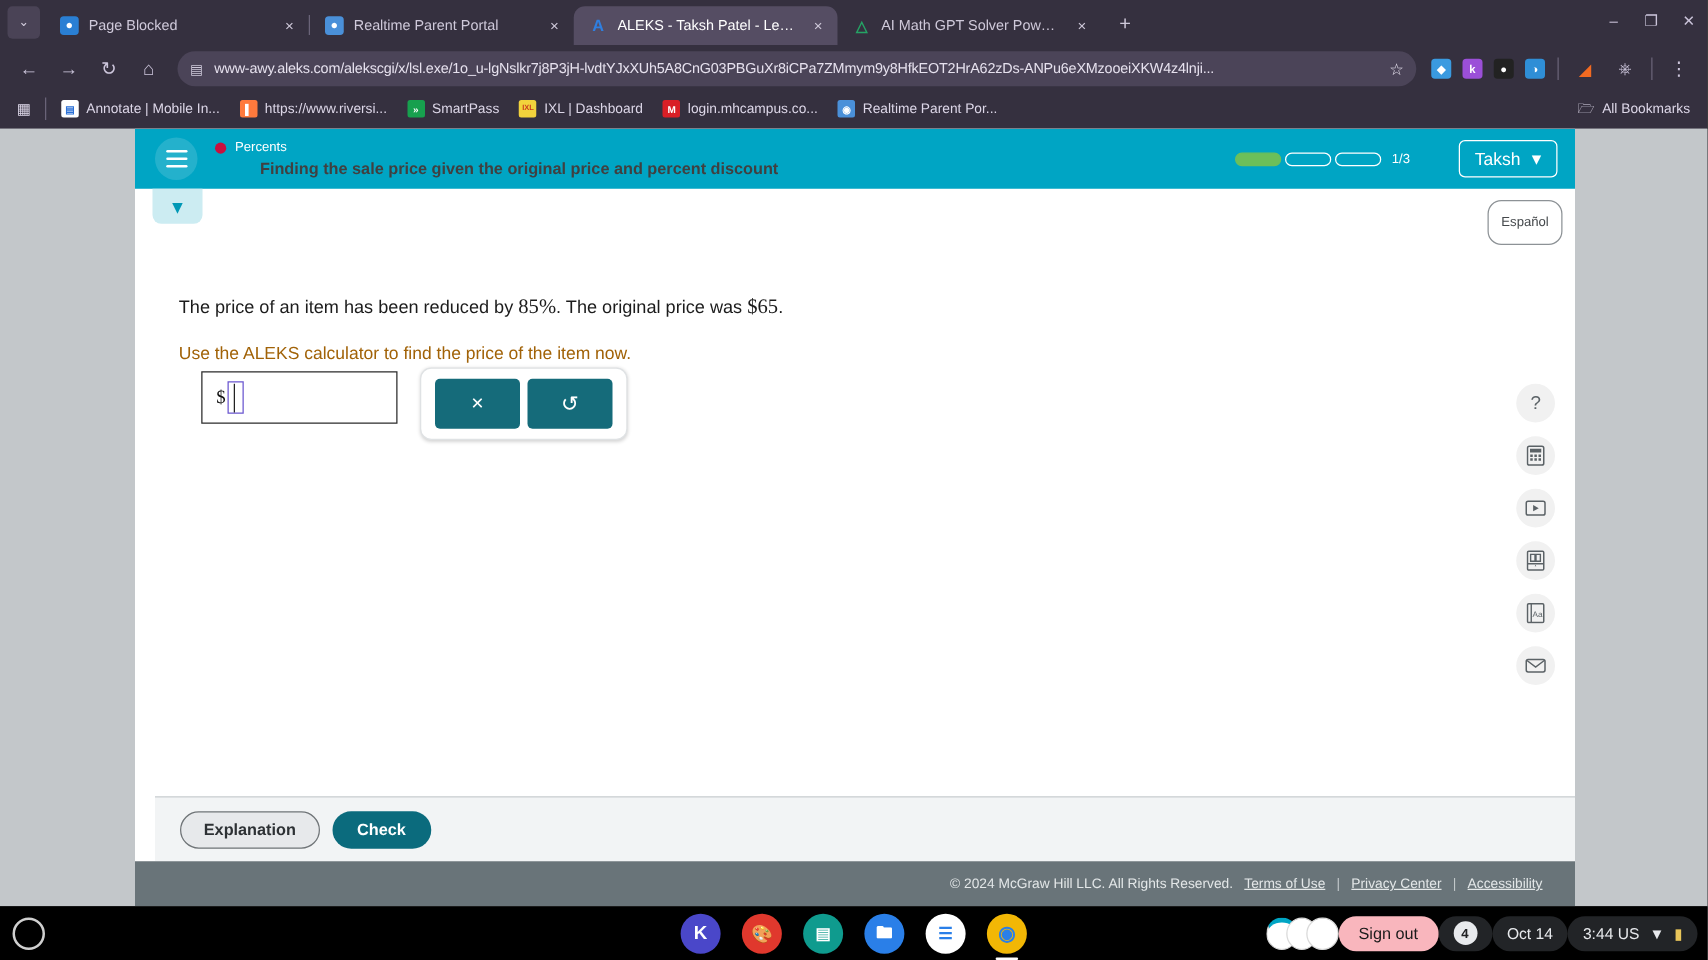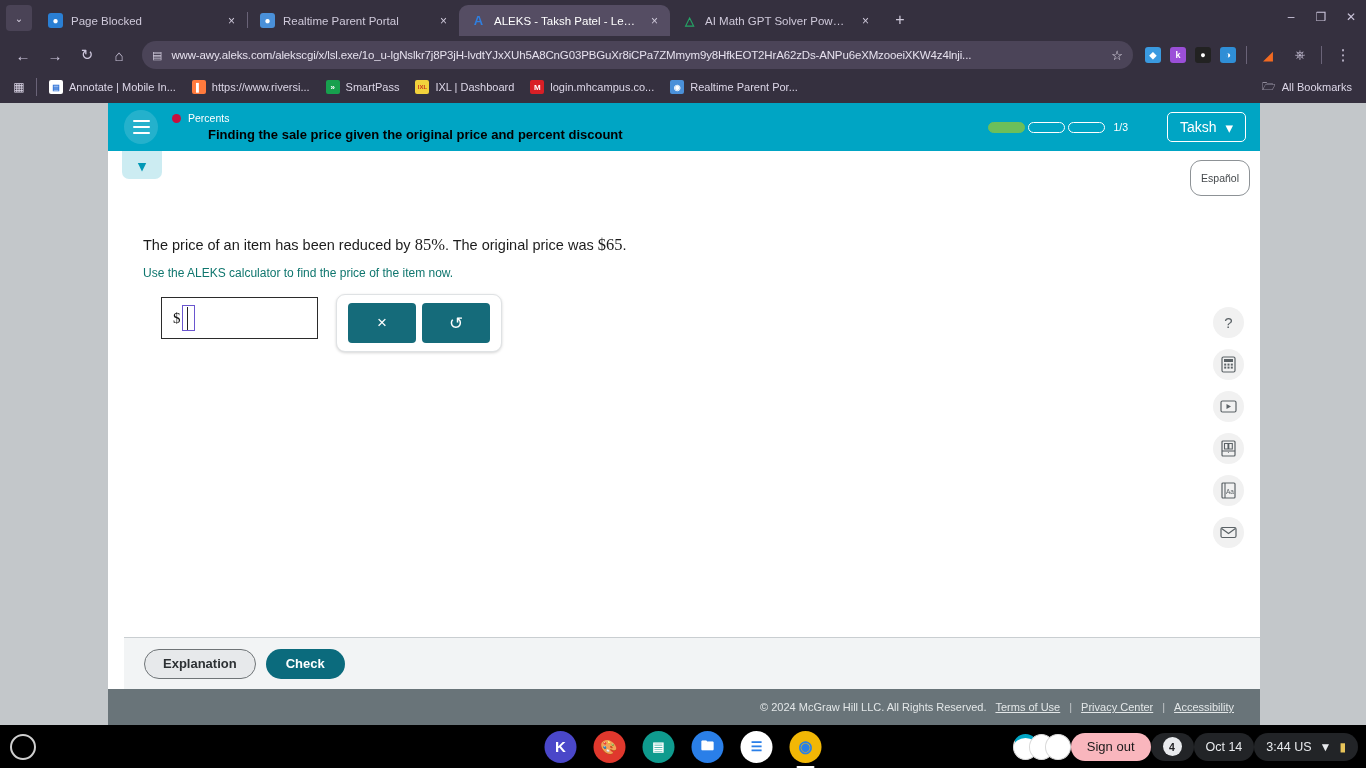--- a/index.html
+++ b/index.html
@@ -58,34 +58,34 @@
   .page { position:absolute; left:108px; top:0; width:1152px; height:622px; background:#ffffff; overflow:hidden; }
   .scrollgutter-l { position:absolute; left:0; top:0; width:108px; height:622px; background:#c3c7ca; }
   .scrollgutter-r { position:absolute; left:1260px; top:0; width:106px; height:622px; background:#c3c7ca; }
 
   .aleks-header { height:48px; background:#00a5c4; display:flex; align-items:center; padding:0 16px; position:relative; }
   .burger { width:34px; height:34px; border-radius:50%; background:rgba(255,255,255,0.14); display:flex; flex-direction:column; align-items:center; justify-content:center; gap:4px; }
   .burger span { display:block; width:17px; height:2px; background:#ffffff; border-radius:1px; }
   .hdr-text { margin-left:14px; }
   .hdr-top { display:flex; align-items:center; gap:7px; font-size:10.5px; color:#ffffff; }
   .dot-red { width:9px; height:9px; border-radius:50%; background:#c8103e; display:inline-block; }
-  .hdr-title { font-size:13px; color:#000000; font-weight:bold; margin-top:3px;padding-left:36px; }
+  .hdr-title { font-size:13px; color:#404040; font-weight:bold; margin-top:3px;padding-left:36px; }
   .progress { position:absolute; right:132px; top:50%; transform:translateY(-50%); display:flex; align-items:center; gap:8px; }
   .pbar { display:flex; gap:3px; }
   .pseg { width:37px; height:11px; border:1.5px solid #ffffff; border-radius:6px; }
   .pseg.filled { background:#6cbf5a; border-color:#6cbf5a; }
   .pcount { font-size:10.5px; color:#ffffff; }
   .userbtn { position:absolute; right:14px; top:50%; transform:translateY(-50%); border:1.5px solid #ffffff; border-radius:5px; height:30px; padding:0 12px; display:flex; align-items:center; gap:9px; color:#fff; font-size:14px; }
 
   .prob-area { position:relative; height:512px; }
   .collapse-tab { position:absolute; left:14px; top:0; width:40px; height:28px; background:#ccecf2; border-radius:0 0 7px 7px; display:flex; align-items:center; justify-content:center; color:#0098b6; font-size:15px; font-weight:bold; }
   .esp-badge { position:absolute; right:10px; top:9px; border:1px solid #8d9296; border-radius:11px; padding:11px 10px; font-size:10.5px; color:#44484b; }
 
   .qtext { position:absolute; left:35px; top:84px; font-size:14.5px; color:#1c1c1c; }
-  .qtext2 { position:absolute; left:35px; top:115px; font-size:12px; color:#0f766e; }
+  .qtext2 { position:absolute; left:35px; top:123px; font-size:14px; color:#a16207; }
   .mathserif { font-family:"Liberation Serif", serif; font-size:16.5px; }
 
   .ansbox { position:absolute; left:53px; top:146px; width:157px; height:42px; border:1.5px solid #2b2b2b; background:#fff; display:flex; align-items:center; padding-left:11px; }
   .dollar { font-family:"Liberation Serif", serif; font-size:15px; color:#111; }
   .mathfield { width:13px; height:26px; border:1.6px solid #6a56cf; margin-left:1px; position:relative; background:#fff; }
   .caret { position:absolute; left:4px; top:1px; width:1.5px; height:23px; background:#222; }
 
   .calcpanel { position:absolute; left:228px; top:143px; width:166px; height:58px; background:#fff; border:1px solid #dfe2e4; border-radius:9px; box-shadow:0 1px 3px rgba(0,0,0,0.17); display:flex; align-items:center; justify-content:center; gap:6px; }
   .calcbtn { width:68px; height:40px; background:#156b7a; border-radius:4px; display:flex; align-items:center; justify-content:center; color:#fff; font-size:17px; }
 

